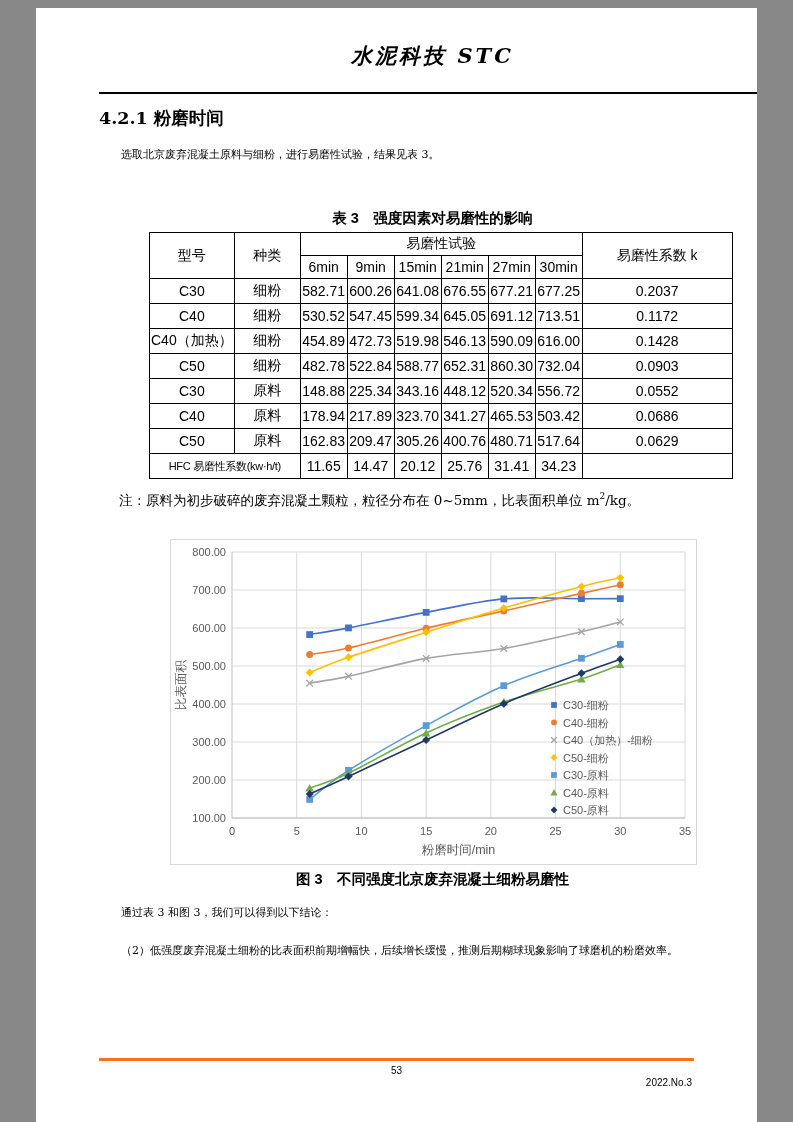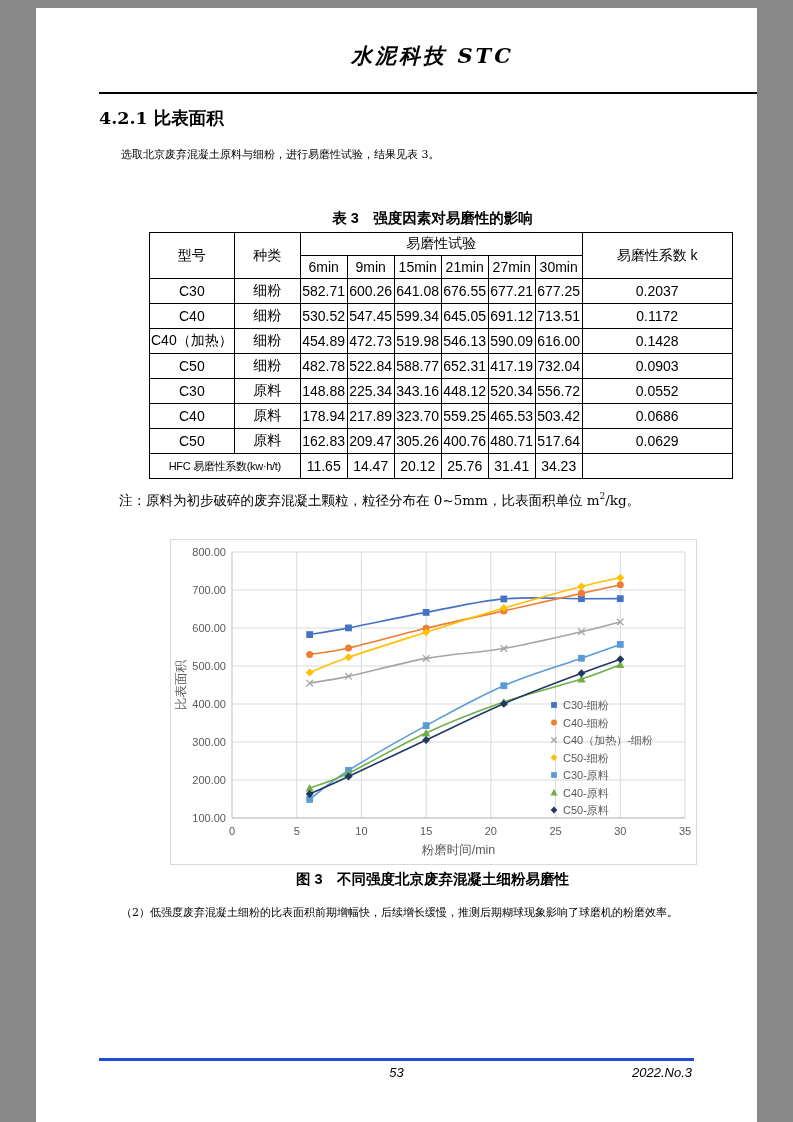--- a/index.html
+++ b/index.html
@@ -31,37 +31,37 @@
 
   .note { margin:8px 0 0 20px; font-size:13.5px; line-height:18px; }
   .note sup { font-size:9px; }
 
   .chart-wrap { margin:30px 0 0 71px; width:527px; height:326px; }
   svg text { font-family:"Liberation Sans", sans-serif; }
 
   .fig-caption { margin-top:4px; text-align:center; font-size:14.5px; font-weight:bold;
     font-family:"Liberation Sans", sans-serif; line-height:20px; }
 
-  .footer { position:absolute; left:63px; right:63px; top:1050px; border-top:3px solid #1d4ed8;
-    font-family:"Liberation Sans", sans-serif; font-size:13px; height:22px;font-style:italic; }
+  .footer { position:absolute; left:63px; right:63px; top:1050px; border-top:3px solid #f97316;
+    font-family:"Liberation Sans", sans-serif; font-size:10px; height:22px; }
   .footer .pg { position:absolute; left:0; right:0; top:4px; text-align:center; }
-  .footer .issue { position:absolute; right:2px; top:4px; }
+  .footer .issue { position:absolute; right:2px; top:16px; }
 </style>
 </head>
 <body>
 
 <div class="page">
   <div class="content">
 
     <div class="journal-header">
       <span class="journal-title">水泥科技 STC</span>
     </div>
 
 
-    <h2 class="section-heading">4.2.1 比表面积</h2>
+    <h2 class="section-heading">4.2.1 粉磨时间</h2>
 
     <p class="para">选取北京废弃混凝土原料与细粉，进行易磨性试验，结果见表 3。</p>
 
     <div class="table-caption">表 3　强度因素对易磨性的影响</div>
 
     <table class="data-table">
       <colgroup>
         <col class="col-model">
           <col class="col-type">
         <col class="col-t">
@@ -120,42 +120,42 @@
           <td>616.00</td>
           <td>0.1428</td>
         </tr>
         <tr>
           <td>C50</td>
           <td>细粉</td>
           <td>482.78</td>
           <td>522.84</td>
           <td>588.77</td>
           <td>652.31</td>
-          <td>417.19</td>
+          <td>860.30</td>
           <td>732.04</td>
           <td>0.0903</td>
         </tr>
         <tr>
           <td>C30</td>
           <td>原料</td>
           <td>148.88</td>
           <td>225.34</td>
           <td>343.16</td>
           <td>448.12</td>
           <td>520.34</td>
           <td>556.72</td>
           <td>0.0552</td>
         </tr>
         <tr>
           <td>C40</td>
           <td>原料</td>
           <td>178.94</td>
           <td>217.89</td>
           <td>323.70</td>
-          <td>559.25</td>
+          <td>341.27</td>
           <td>465.53</td>
           <td>503.42</td>
           <td>0.0686</td>
         </tr>
         <tr>
           <td>C50</td>
           <td>原料</td>
           <td>162.83</td>
           <td>209.47</td>
           <td>305.26</td>
@@ -278,20 +278,21 @@
           <text x="393" y="240" text-anchor="start" font-size="11" fill="#595959">C30-原料</text>
           <path d="M384,250.1L387.57,256.39L380.43,256.39Z" fill="#70AD47"></path>
           <text x="393" y="257.5" text-anchor="start" font-size="11" fill="#595959">C40-原料</text>
           <path d="M384,267.6L387.4,271L384,274.4L380.6,271Z" fill="#1F3864"></path>
           <text x="393" y="275" text-anchor="start" font-size="11" fill="#595959">C50-原料</text>
         </svg>
     </div>
 
     <div class="fig-caption">图 3　不同强度北京废弃混凝土细粉易磨性</div>
 
+    <p class="para">通过表 3 和图 3，我们可以得到以下结论：</p>
     <p class="para">（2）低强度废弃混凝土细粉的比表面积前期增幅快，后续增长缓慢，推测后期糊球现象影响了球磨机的粉磨效率。</p>
 
   </div>
 
   <div class="footer">
     <span class="pg">53</span>
     <span class="issue">2022.No.3</span>
   </div>
 </div>
 

